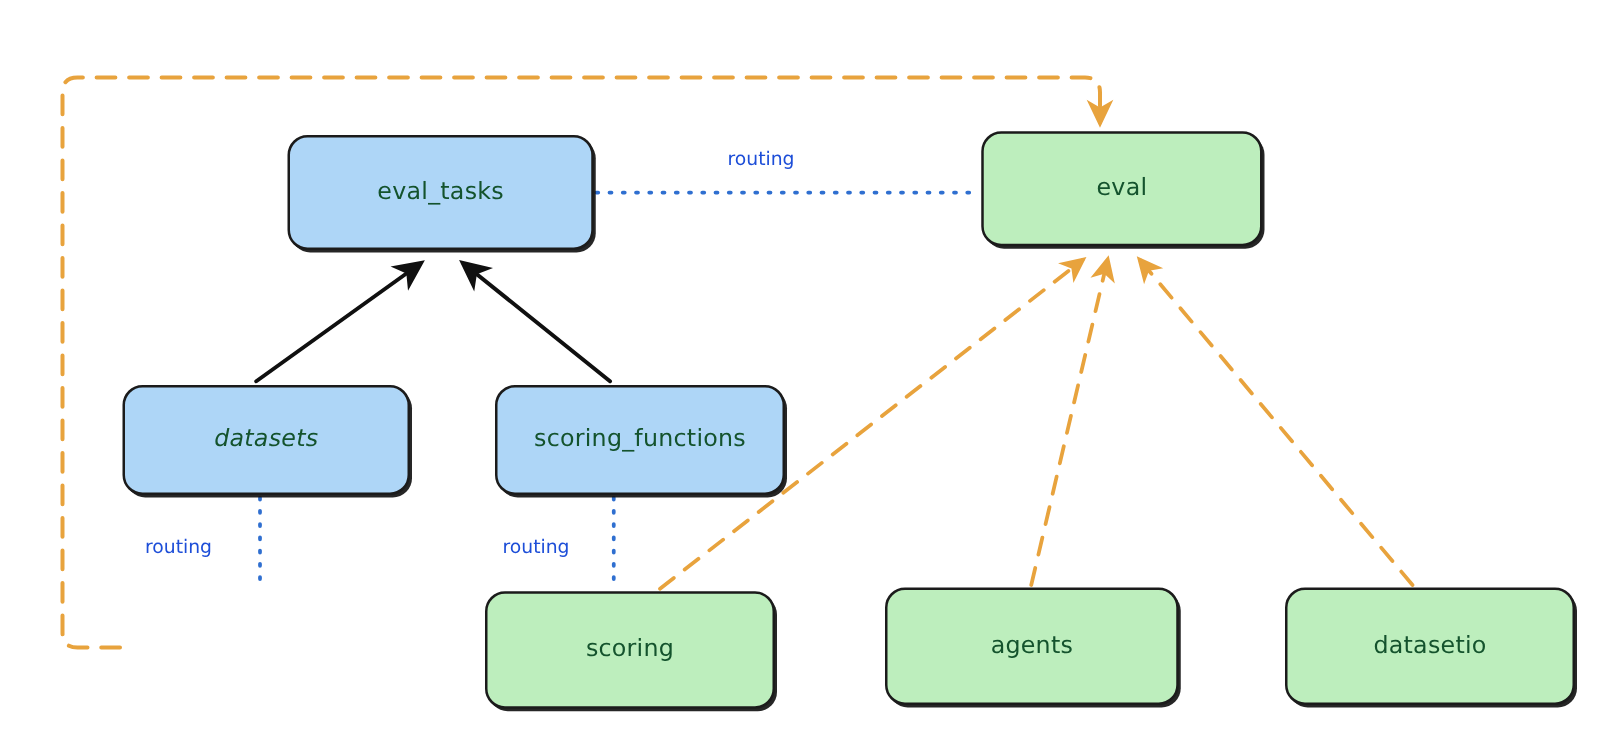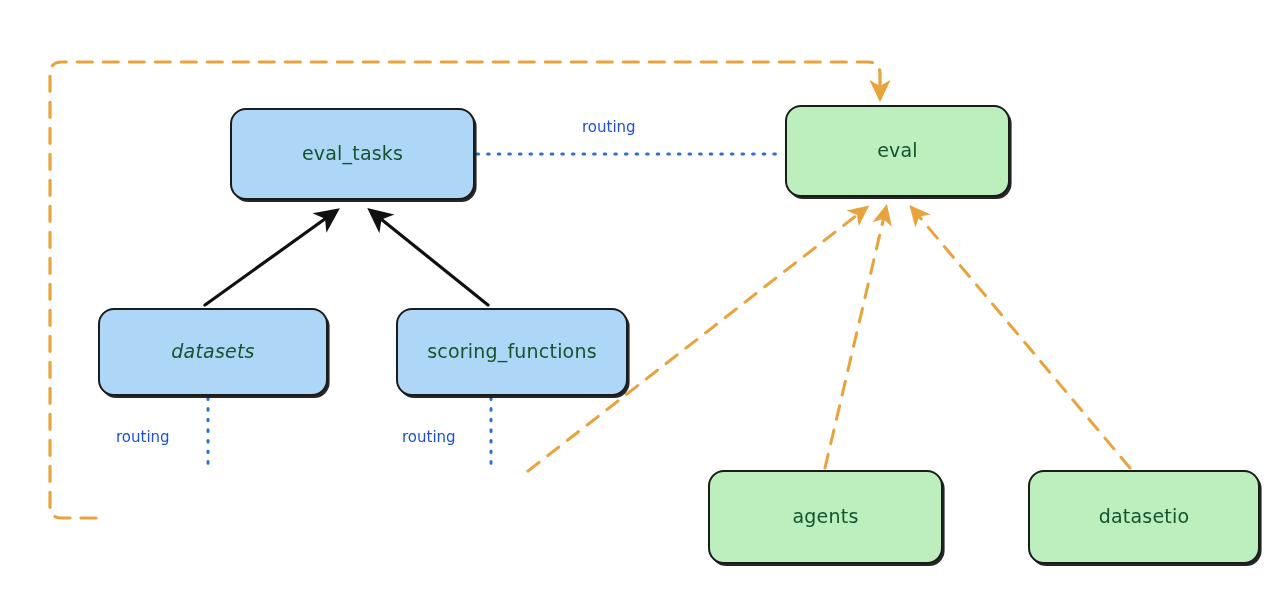--- a/index.html
+++ b/index.html
@@ -103,20 +103,23 @@
 
   <div class="node blue" style="left:98px; top:308px; width:230px; height:88px;font-style:italic;">
     <span class="node-label">datasets</span>
   </div>
 
   <div class="node blue" style="left:396px; top:308px; width:232px; height:88px;">
     <span class="node-label">scoring_functions</span>
   </div>
 
 
+  <div class="node green" style="left:388px; top:473px; width:232px; height:94px;">
+    <span class="node-label">scoring</span>
+  </div>
 
   <div class="node green" style="left:708px; top:470px; width:235px; height:94px;">
     <span class="node-label">agents</span>
   </div>
 
   <div class="node green" style="left:1028px; top:470px; width:232px; height:94px;">
     <span class="node-label">datasetio</span>
   </div>
 
   <div class="edge-label" style="left:578px; top:117px;">routing</div>

